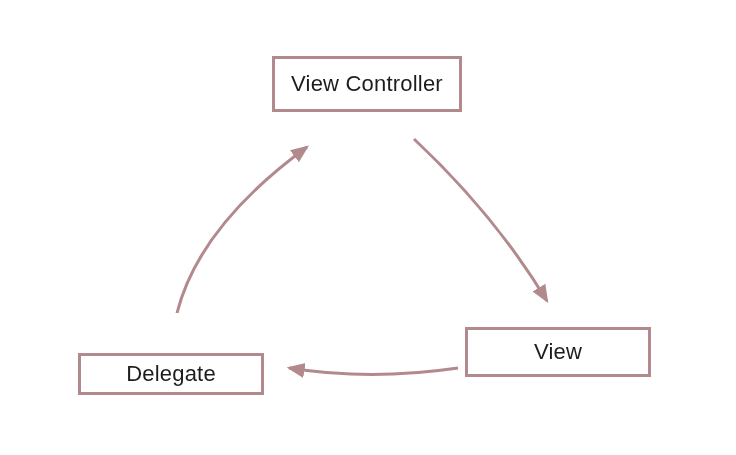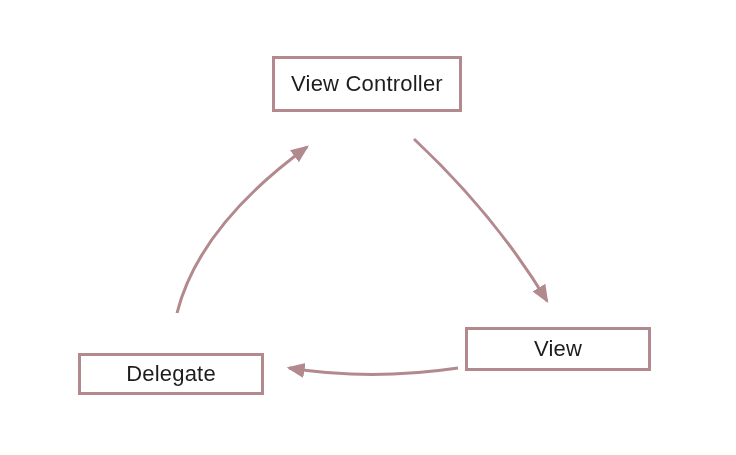--- a/index.html
+++ b/index.html
@@ -43,21 +43,21 @@
     justify-content: center;
   }
   .node-label {
     font-size: 22px;
     color: var(--text);
     letter-spacing: 0.2px;
     white-space: nowrap;
   }
   #node-view-controller { left: 272px; top: 56px;  width: 190px; height: 56px; }
   #node-delegate        { left: 78px;  top: 327px; width: 186px; height: 42px; margin-top: 26px; }
-  #node-view            { left: 465px; top: 327px; width: 186px; height: 44px; }
+  #node-view            { left: 465px; top: 327px; width: 186px; height: 50px; }
 </style>
 </head>
 <body>
 
 <div id="canvas">
 
   <svg id="arrows-layer" viewBox="0 0 736 455" xmlns="http://www.w3.org/2000/svg">
     <defs>
       <marker id="arrowhead" markerWidth="6.5" markerHeight="5.2" refX="5.2" refY="2.5" orient="auto">
         <polygon points="0 0, 6 2.5, 0 5"></polygon>

